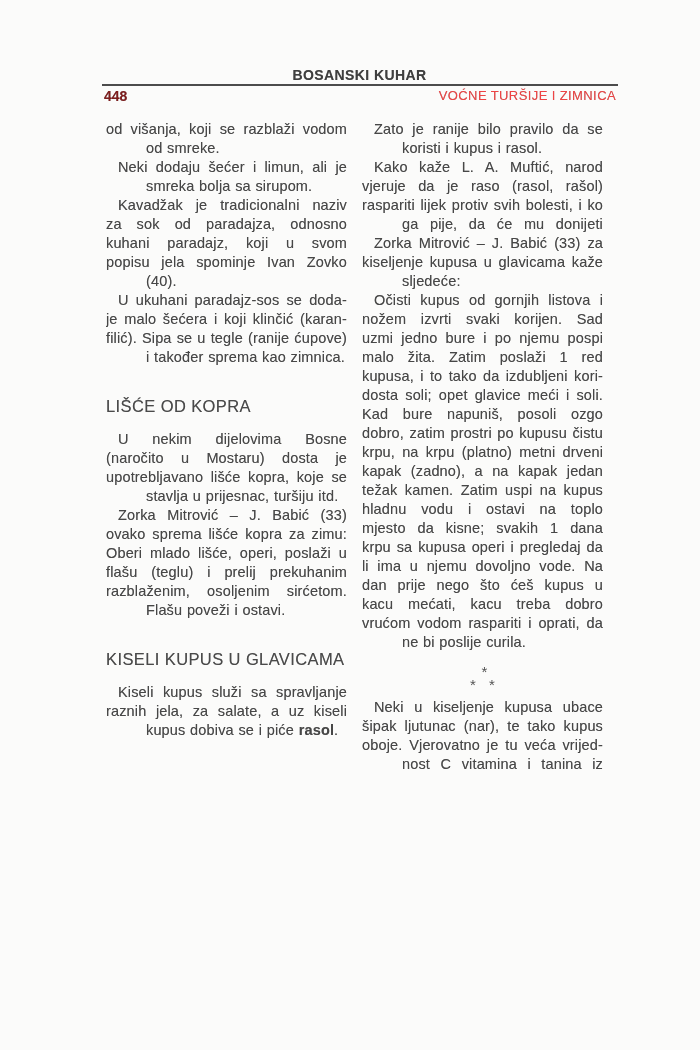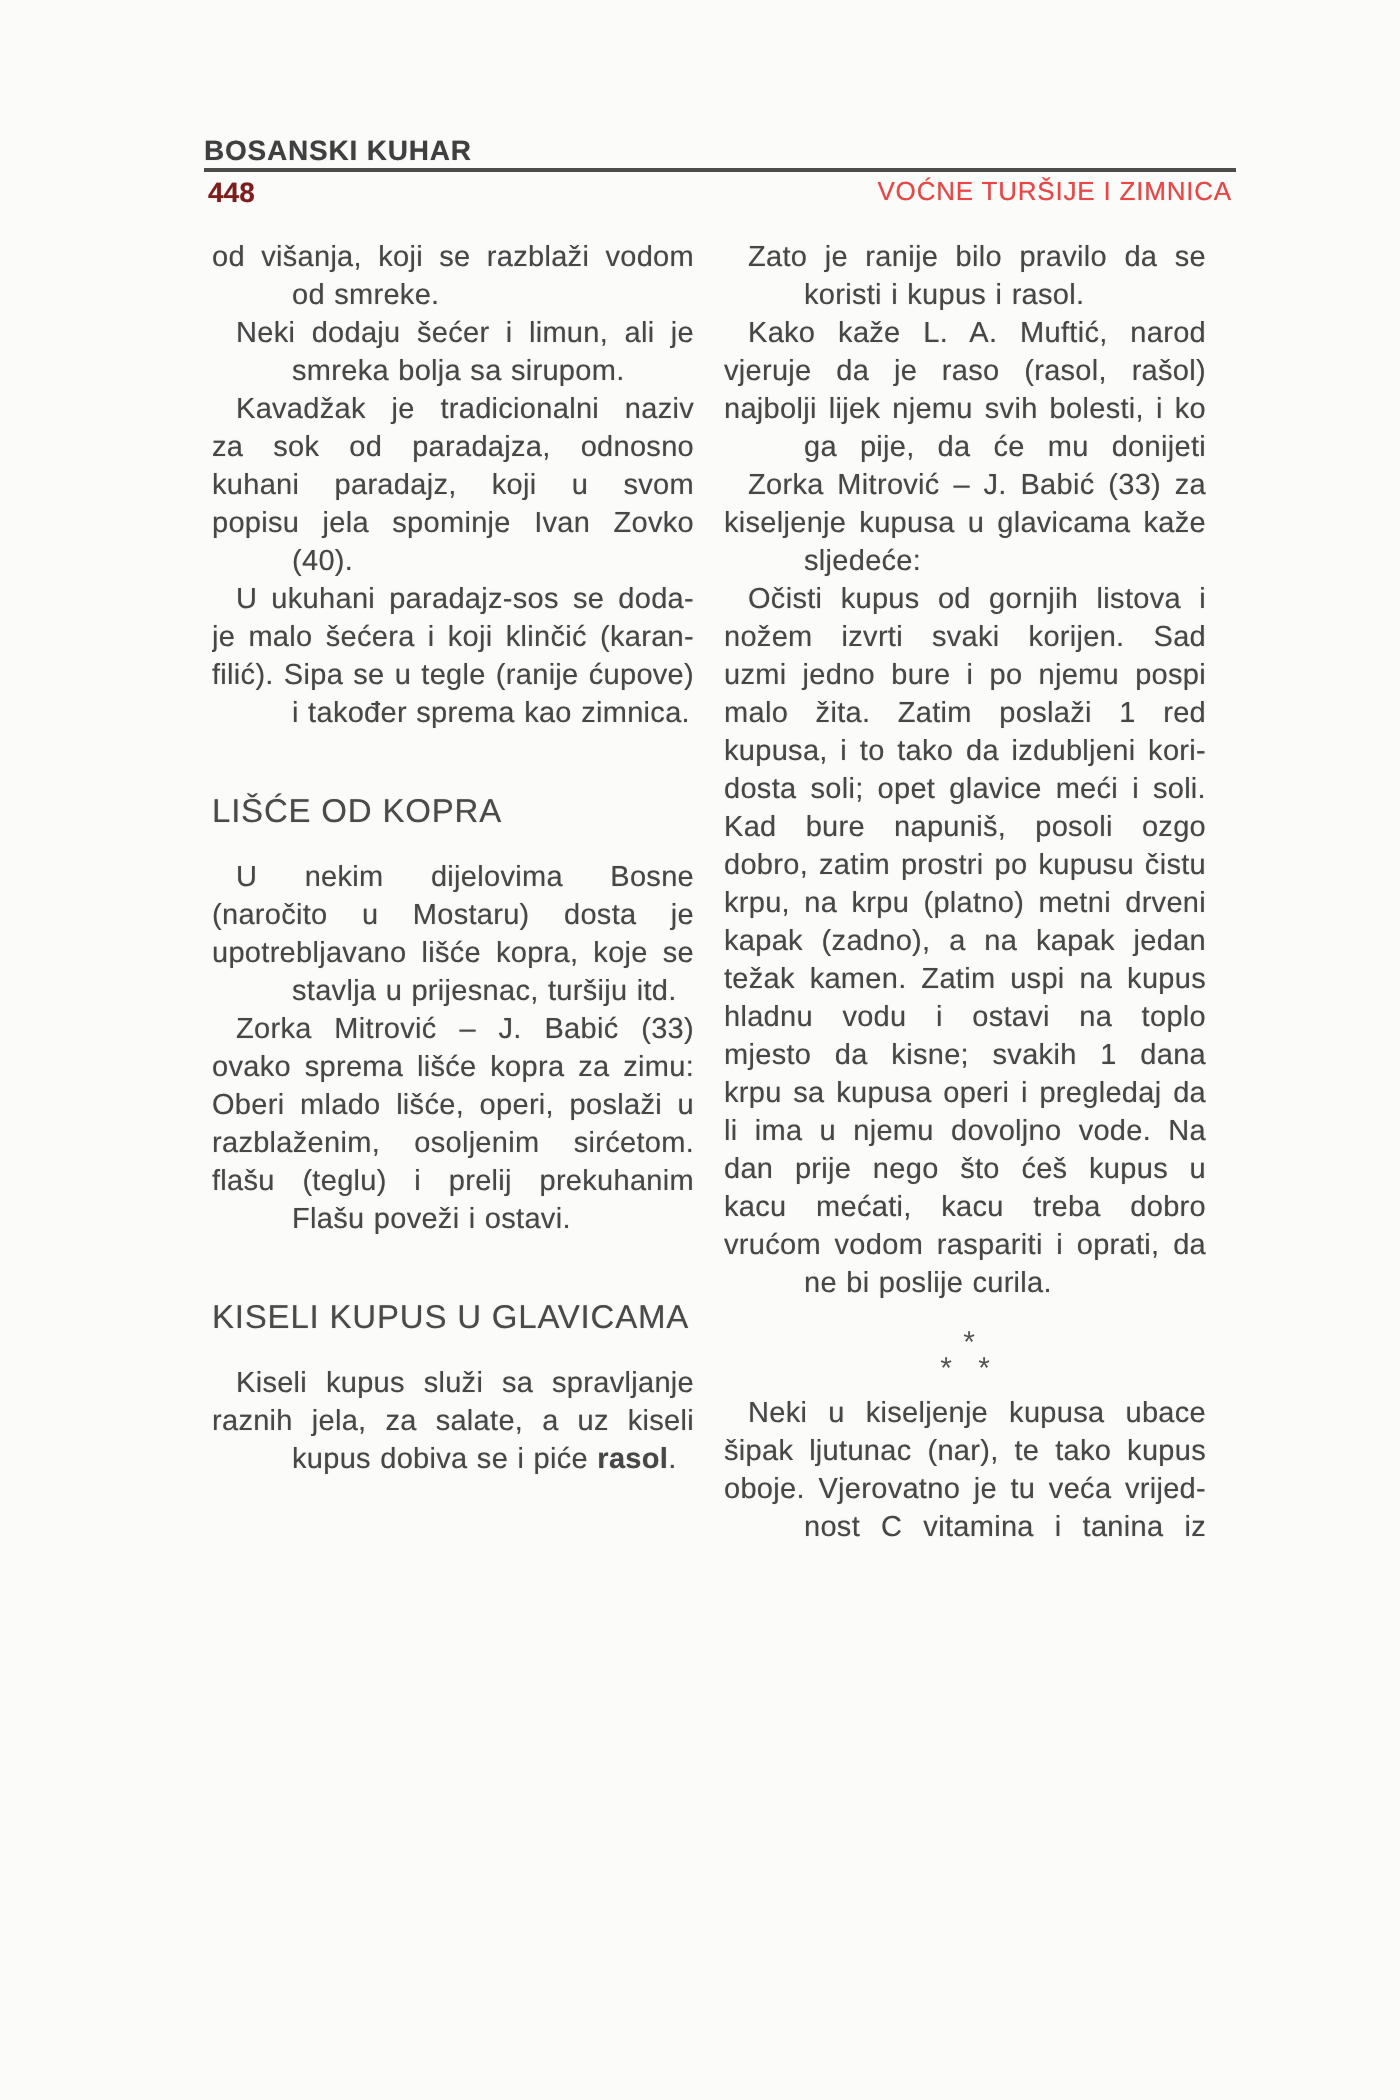--- a/index.html
+++ b/index.html
@@ -9,21 +9,21 @@
     font-family: "Liberation Sans", sans-serif;
     color: #474747;
     position: relative;
     overflow: hidden;
   }
   .page { position: absolute; inset: 0; }
 
   
   .book-title {
     position: absolute; left: 102px; top: 67px; width: 515px;
-    text-align: left; font-size: 14px; font-weight: bold;
+    text-align: center; font-size: 14px; font-weight: bold;
     letter-spacing: .4px; color: #3f3f3f;
     text-shadow: 0 0 .5px rgba(60,60,60,.5);
   }
   .header-rule {
     position: absolute; left: 102px; top: 84px; width: 516px; height: 2px;
     background: #4c4c4c;
   }
   .page-number {
     position: absolute; left: 104px; top: 88px;
     font-size: 14px; font-weight: bold; color: #7f1d1d;
@@ -101,42 +101,42 @@
       <div class="para">
         <div class="line indent">U nekim dijelovima Bosne</div>
         <div class="line">(naročito u Mostaru) dosta je</div>
         <div class="line">upotrebljavano lišće kopra, koje se</div>
         <div class="line last">stavlja u prijesnac, turšiju itd.</div>
       </div>
       <div class="para">
         <div class="line indent">Zorka Mitrović – J. Babić (33)</div>
         <div class="line">ovako sprema lišće kopra za zimu:</div>
         <div class="line">Oberi mlado lišće, operi, poslaži u</div>
+        <div class="line">flašu (teglu) i prelij prekuhanim</div>
         <div class="line">razblaženim, osoljenim sirćetom.</div>
-        <div class="line">flašu (teglu) i prelij prekuhanim</div>
         <div class="line last">Flašu poveži i ostavi.</div>
       </div>
       <div class="heading">
         <div class="hline">KISELI KUPUS U GLAVICAMA</div>
       </div>
       <div class="para">
         <div class="line indent">Kiseli kupus služi sa spravljanje</div>
         <div class="line">raznih jela, za salate, a uz kiseli</div>
         <div class="line last">kupus dobiva se i piće <b>rasol</b>.</div>
       </div>
     </div>
   <div class="column column-right">
       <div class="para">
         <div class="line indent">Zato je ranije bilo pravilo da se</div>
         <div class="line last">koristi i kupus i rasol.</div>
       </div>
       <div class="para">
         <div class="line indent">Kako kaže L. A. Muftić, narod</div>
         <div class="line">vjeruje da je raso (rasol, rašol)</div>
-        <div class="line">najbolji lijek njemu svih bolesti, i ko</div>
+        <div class="line">raspariti lijek protiv svih bolesti, i ko</div>
         <div class="line last">ga pije, da će mu donijeti zdravlje.</div>
       </div>
       <div class="para">
         <div class="line indent">Zorka Mitrović – J. Babić (33) za</div>
         <div class="line">kiseljenje kupusa u glavicama kaže</div>
         <div class="line last">sljedeće:</div>
       </div>
       <div class="para">
         <div class="line indent">Očisti kupus od gornjih listova i</div>
         <div class="line">nožem izvrti svaki korijen. Sad</div>

